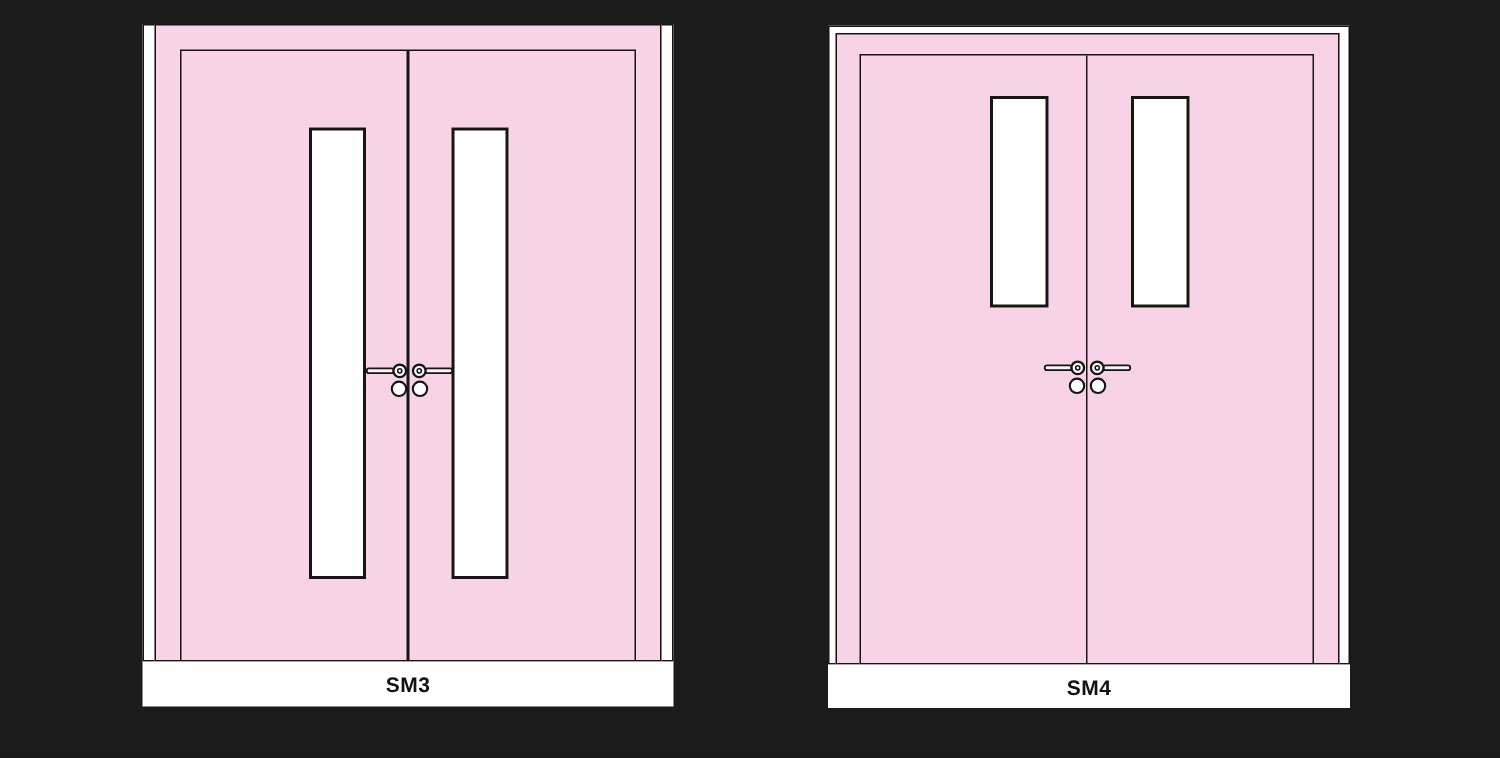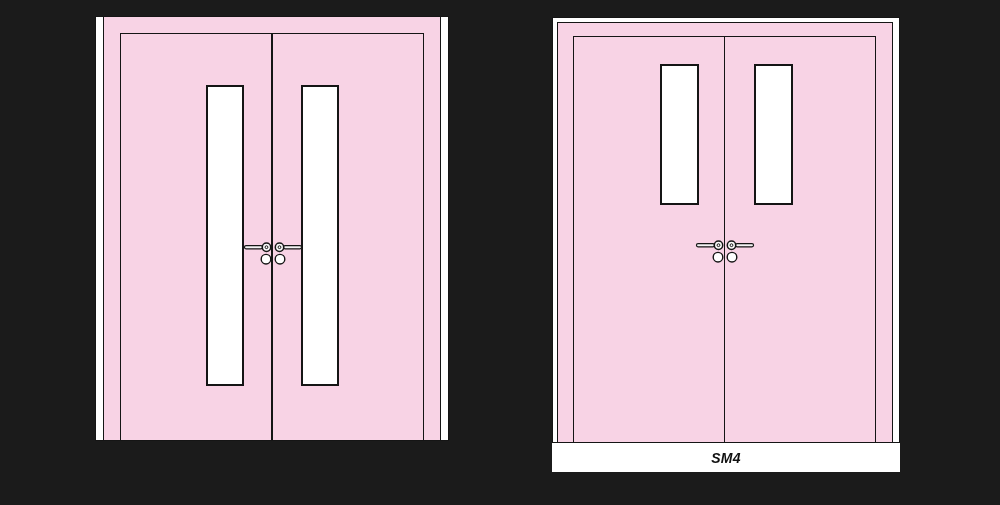--- a/index.html
+++ b/index.html
@@ -73,21 +73,21 @@
   .sm3 .backdrop { left: 0; top: 0; width: 354px; height: 425px; }
   .sm3 .frame    { left: 8px; top: 0; width: 338px; height: 425px; }
   .sm3 .doors    { left: 25px; top: 17px; width: 304px; height: 408px; }
   .sm3 .panel       { top: 51px; height: 301px; width: 38px; }
   .sm3 .panel.left  { left: 85px; }
   .sm3 .panel.right { left: 180px; }
   .sm3 .handles  { left: 120px; top: 201px; }
   .sm3 .band     { top: 425px; width: 354px; height: 30px; }
 
   
-  .figure.sm4 { left: 552px; top: 17px; width: 348px; height: 455px; font-style: italic; }
+  .figure.sm4 { left: 552px; top: 17px; width: 348px; height: 455px; }
   .sm4 .backdrop { left: 0; top: 0; width: 348px; height: 426px; }
   .sm4 .frame    { left: 5px; top: 5px; width: 336px; height: 421px; }
   .sm4 .doors    { left: 21px; top: 19px; width: 303px; height: 407px; }
   .sm4 .panel       { top: 27px; height: 141px; width: 39px; }
   .sm4 .panel.left  { left: 86px; }
   .sm4 .panel.right { left: 180px; }
   .sm4 .handles  { left: 119px; top: 196px; }
   .sm4 .band     { top: 426px; width: 348px; height: 29px; }
 </style>
 </head>
@@ -106,20 +106,23 @@
       <circle cx="25.5" cy="12.2" r="4.2" fill="#fafafa" stroke="#151515" stroke-width="1.5"></circle>
       <circle cx="25.5" cy="12.2" r="1.4" fill="none" stroke="#151515" stroke-width="1"></circle>
       <circle cx="25" cy="24.2" r="4.8" fill="#ffffff" stroke="#151515" stroke-width="1.4"></circle>
 
       <rect x="42.5" y="10.6" width="18" height="3.2" rx="1.5" fill="#f4f4f4" stroke="#151515" stroke-width="1.2"></rect>
       <circle cx="38.5" cy="12.2" r="4.2" fill="#fafafa" stroke="#151515" stroke-width="1.5"></circle>
       <circle cx="38.5" cy="12.2" r="1.4" fill="none" stroke="#151515" stroke-width="1"></circle>
       <circle cx="39" cy="24.2" r="4.8" fill="#ffffff" stroke="#151515" stroke-width="1.4"></circle>
     </svg>
   </div>
+  <div class="band">
+    <span>SM3</span>
+  </div>
 </div>
 
 <div class="figure sm4">
   <div class="backdrop"></div>
   <div class="frame"></div>
   <div class="doors">
     <div class="panel left"></div>
     <div class="panel right"></div>
     <div class="split"></div>
     <svg class="handles" viewBox="0 0 64 30" width="64" height="30">

